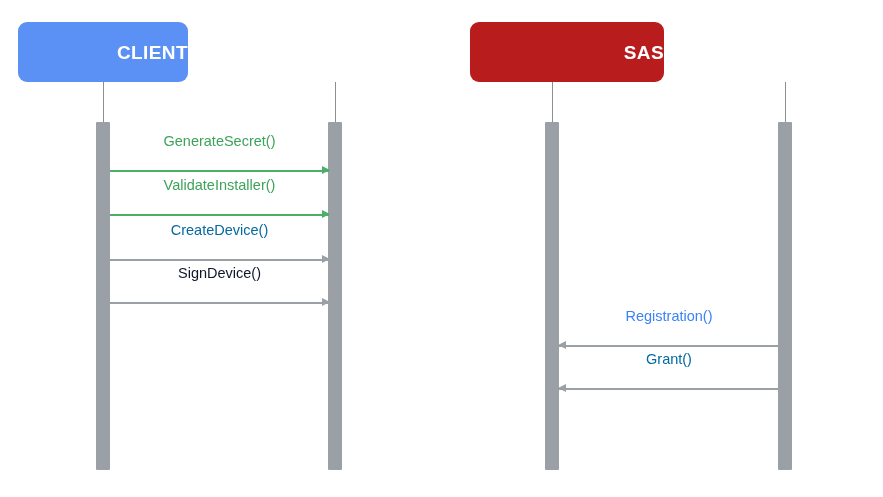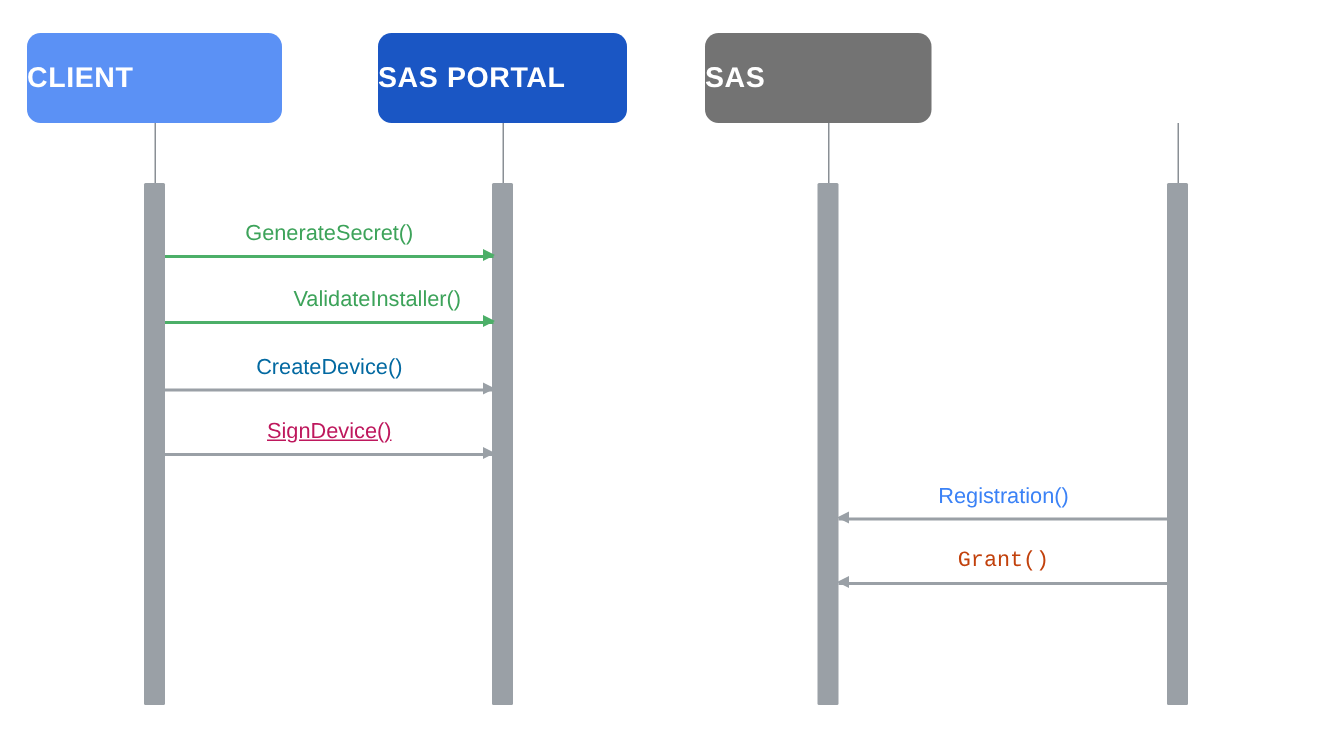--- a/index.html
+++ b/index.html
@@ -17,21 +17,21 @@
     background: #ffffff;
     overflow: hidden;
   }
 
   
   .actor-box {
     position: absolute;
     border-radius: 9px;
     display: flex;
     align-items: center;
-    justify-content: flex-start;
+    justify-content: flex-end;
     box-sizing: border-box;
     color: #ffffff;
     font-weight: bold;
     letter-spacing: 0.4px;
     user-select: none;
   }
   .actor-label {
     font-size: 19px;
     line-height: 1;
     color: #ffffff;
@@ -78,39 +78,36 @@
   .msg-head.left {
     left: -1px;
     border-right-width: 8px;
     border-right-style: solid;
   }
   .msg-label {
     position: absolute;
     left: 0;
     width: 100%;
     text-align: center;
-    bottom: 5px;
+    bottom: 20px;
     font-size: 14.5px;
     line-height: 1.1;
     white-space: nowrap;
     user-select: none;
   }
 </style>
 </head>
 <body>
 
 <div id="canvas">
 
   <div class="actor-box" id="actor-box-0" style="left: 18px; top: 22px; width: 170px; height: 60px; background: rgb(91, 145, 245);">
     <span class="actor-label">CLIENT</span>
   </div>
-  <div class="actor-box" id="actor-box-1" style="left: 252px; top: 22px; width: 166px; height: 60px; background: rgb(26, 86, 196);">
-    <span class="actor-label">SAS PORTAL</span>
-  </div>
-  <div class="actor-box" id="actor-box-2" style="left: 470px; top: 22px; width: 151px; height: 60px; background: #737373;">
+  <div class="actor-box" id="actor-box-2" style="left: 470px; top: 22px; width: 194px; height: 60px; background: #b91c1c;">
     <span class="actor-label">SAS</span>
   </div>
 
   <div class="lifeline-stem" id="lifeline-stem-0" style="left: 103px; top: 82px; height: 40px; background: rgb(138, 143, 149);"></div>
   <div class="lifeline-stem" id="lifeline-stem-1" style="left: 335px; top: 82px; height: 40px; background: rgb(138, 143, 149);"></div>
   <div class="lifeline-stem" id="lifeline-stem-2" style="left: 552px; top: 82px; height: 40px; background: rgb(138, 143, 149);"></div>
   <div class="lifeline-stem" id="lifeline-stem-3" style="left: 785px; top: 82px; height: 40px; background: rgb(138, 143, 149);"></div>
 
   <div class="activation-bar" id="activation-bar-0" style="left: 96px; top: 122px; width: 14px; height: 348px; background: rgb(154, 160, 166);"></div>
   <div class="activation-bar" id="activation-bar-1" style="left: 328px; top: 122px; width: 14px; height: 348px; background: rgb(154, 160, 166);"></div>
@@ -118,36 +115,36 @@
   <div class="activation-bar" id="activation-bar-3" style="left: 778px; top: 122px; width: 14px; height: 348px; background: rgb(154, 160, 166);"></div>
 
   <div class="msg" id="msg-0" style="left: 110px; top: 170px; width: 219px;">
     <div class="msg-line" style="background: rgb(76, 175, 104);"></div>
     <div class="msg-head right" style="border-left-color: rgb(76, 175, 104);"></div>
     <div class="msg-label" style="color: rgb(61, 163, 90);">GenerateSecret()</div>
   </div>
   <div class="msg" id="msg-1" style="left: 110px; top: 214px; width: 219px;">
     <div class="msg-line" style="background: rgb(76, 175, 104);"></div>
     <div class="msg-head right" style="border-left-color: rgb(76, 175, 104);"></div>
-    <div class="msg-label" style="color: rgb(61, 163, 90); margin-left: 32px;">ValidateInstaller()</div>
+    <div class="msg-label" style="color: rgb(61, 163, 90);">ValidateInstaller()</div>
   </div>
   <div class="msg" id="msg-2" style="left: 110px; top: 259px; width: 219px;">
     <div class="msg-line" style="background: rgb(154, 160, 166);"></div>
     <div class="msg-head right" style="border-left-color: rgb(154, 160, 166);"></div>
     <div class="msg-label" style="color: #0369a1;">CreateDevice()</div>
   </div>
   <div class="msg" id="msg-3" style="left: 110px; top: 302px; width: 219px;">
     <div class="msg-line" style="background: rgb(154, 160, 166);"></div>
     <div class="msg-head right" style="border-left-color: rgb(154, 160, 166);"></div>
-    <div class="msg-label" style="color: #be185d; text-decoration: underline;">SignDevice()</div>
+    <div class="msg-label" style="color: #0f172a;">SignDevice()</div>
   </div>
   <div class="msg" id="msg-4" style="left: 559px; top: 345px; width: 220px;">
     <div class="msg-line" style="background: rgb(154, 160, 166);"></div>
     <div class="msg-head left" style="border-right-color: rgb(154, 160, 166);"></div>
     <div class="msg-label" style="color: #3b82f6;">Registration()</div>
   </div>
   <div class="msg" id="msg-5" style="left: 559px; top: 388px; width: 220px;">
     <div class="msg-line" style="background: rgb(154, 160, 166);"></div>
     <div class="msg-head left" style="border-right-color: rgb(154, 160, 166);"></div>
-    <div class="msg-label" style="color: #c2410c; font-family: Liberation Mono, monospace;">Grant()</div>
+    <div class="msg-label" style="color: #0369a1;">Grant()</div>
   </div>
 
 </div>
 
 </body></html>

